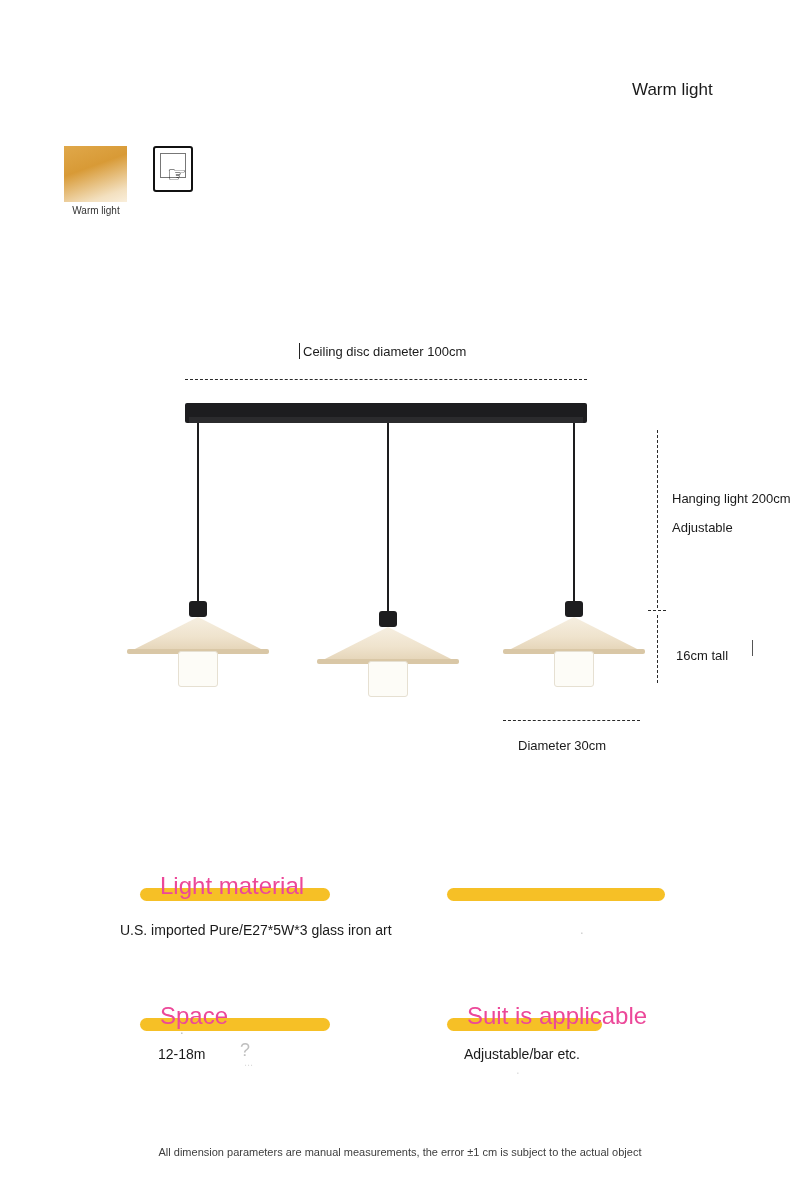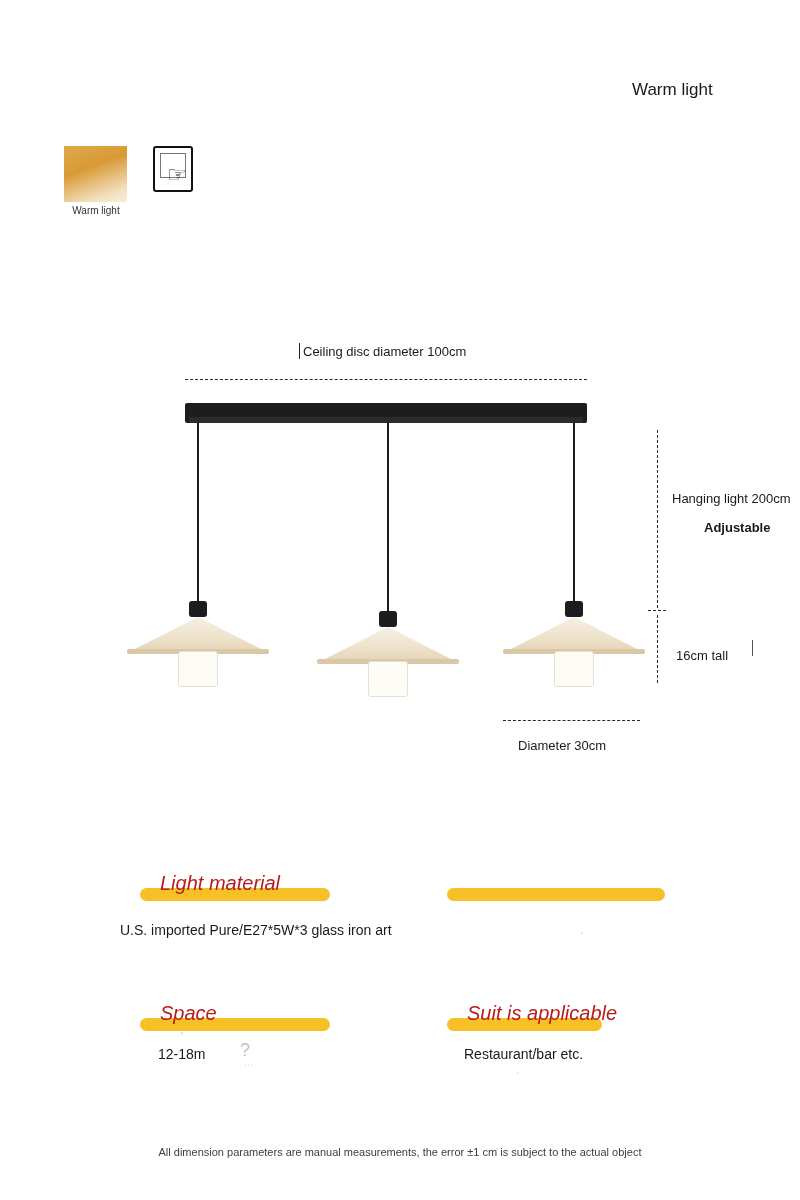--- a/index.html
+++ b/index.html
@@ -126,21 +126,21 @@
   }
   #lbl-ceiling { left: 303px; top: 36px; }
   #lbl-ceiling:before {
     content: "";
     position: absolute;
     left: -4px; top: -1px;
     width: 1px; height: 16px;
     background: #222;
   }
   #lbl-hangline { left: 672px; top: 183px; }
-  #lbl-adjust   { left: 704px; top: 212px; font-weight: bold; }
+  #lbl-adjust   { left: 672px; top: 212px; }
   #lbl-16cm     { left: 676px; top: 340px; }
   #lbl-diam     { left: 518px; top: 430px; text-align: right; }
 
   .dash-h {
     position: absolute;
     border-top: 1.6px dashed #2a2a2a;
     height: 0;
   }
   #dash-top { left: 185px; top: 79px; width: 402px; }
   #dash-bottom { left: 503px; top: 420px; width: 137px; }
@@ -228,25 +228,24 @@
     position: absolute;
     left: 0; top: 0;
     height: 13px;
     background: #f6c026;
     border-radius: 7px;
   }
   .section-title {
     position: absolute;
     left: 20px;
     top: -16px;
-    font-size: 20px;
-    color: #b91c1c;
+    font-size: 24px;
+    color: #ec4899;
     background: transparent;
     white-space: nowrap;
-    font-style: italic;
   }
   #head-material { left: 140px; top: 888px; width: 190px; }
   #head-material .bar { width: 190px; }
   #head-blank    { left: 447px; top: 888px; width: 218px; }
   #head-blank .bar { width: 218px; }
   #head-space    { left: 140px; top: 1018px; width: 228px; }
   #head-space .bar { width: 190px; }
   #head-suit     { left: 447px; top: 1018px; width: 155px; }
   #head-suit .bar { width: 155px; }
 
@@ -358,21 +357,21 @@
 <div class="section-head" id="head-space">
   <div class="bar"></div>
   <div class="section-title">Space</div>
 </div>
 <div class="body-text" id="txt-space">12-18m</div>
 
 <div class="section-head" id="head-suit">
   <div class="bar"></div>
   <div class="section-title">Suit is applicable</div>
 </div>
-<div class="body-text" id="txt-suit">Restaurant/bar etc.</div>
+<div class="body-text" id="txt-suit">Adjustable/bar etc.</div>
 
 <div class="faint" id="faint-1">.</div>
 <div class="faint" id="faint-2">?</div>
 <div class="faint" id="faint-3">...</div>
 <div class="faint" id="faint-4">.</div>
 <div class="faint" id="faint-5">.</div>
 
 <div class="footnote">All dimension parameters are manual measurements, the error ±1 cm is subject to the actual object</div>
 
 </body></html>

